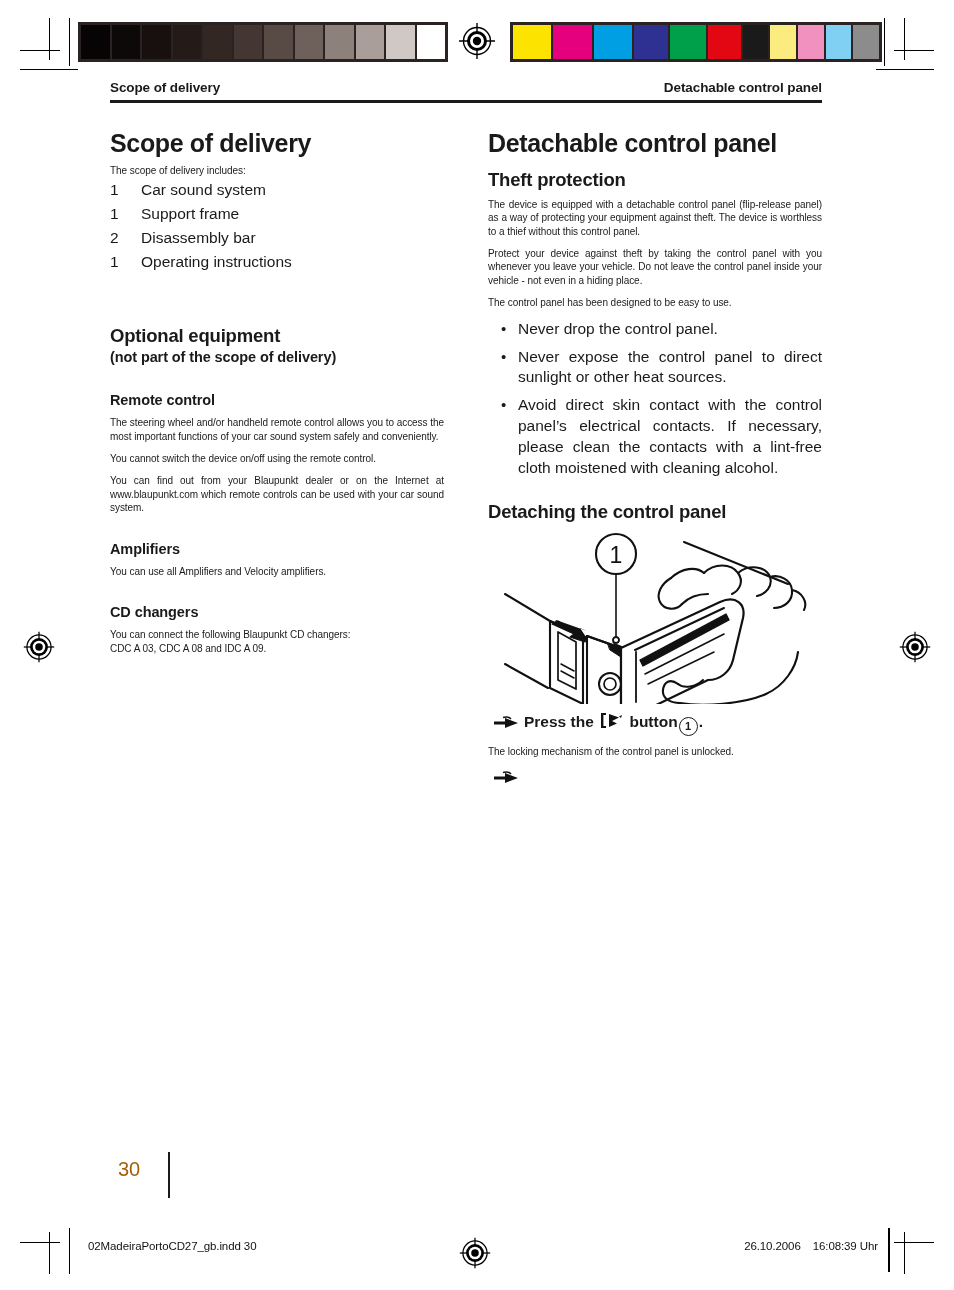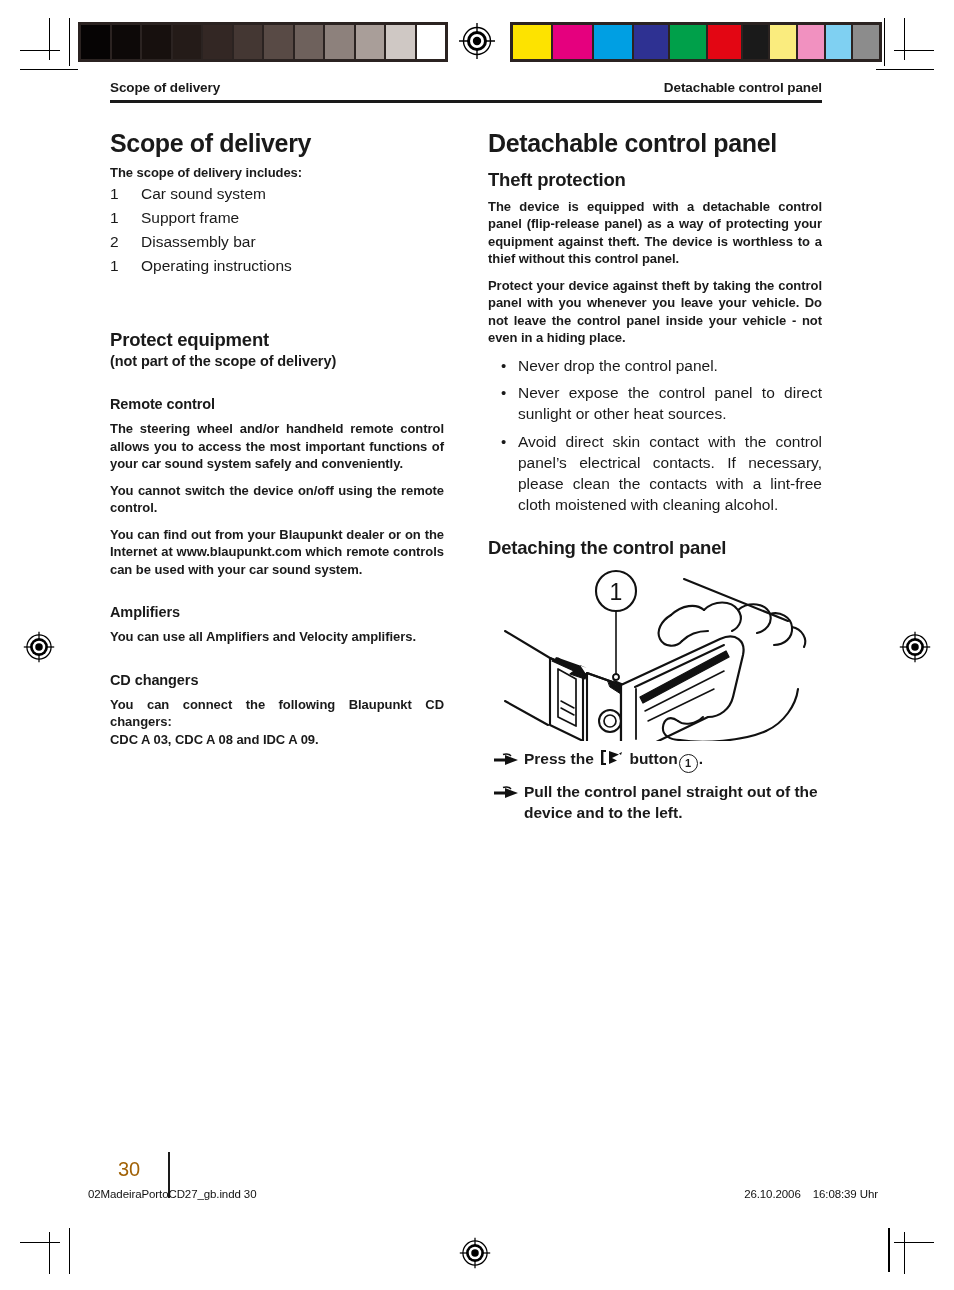--- a/index.html
+++ b/index.html
@@ -61,24 +61,23 @@
   }
   h2.space-before { margin-top: 26px; }
   h3 {
     font-size: 14.5px; font-weight: bold; margin: 0;
     letter-spacing: -0.1px; line-height: 1.25;
   }
   h3.sub { margin-top: 1px; }
   h3.space-before { margin-top: 25px; }
 
   p {
-    font-size: 13px; line-height: 1.345;
+    font-size: 10px; line-height: 1.345;
     margin: 0 0 9px 0;
     letter-spacing: -0.05px;
-    font-weight: bold;
   }
   p.just { text-align: justify; text-justify: inter-word; }
   p.tight { margin-bottom: 0; }
   p.after-head { margin-top: 7px; }
 
   
   .numlist { margin: 3px 0 0 0; padding: 0; list-style: none; }
   .numlist li {
     font-size: 15.5px; line-height: 1.35;
     display: flex; margin-bottom: 3px;
@@ -124,21 +123,21 @@
   
   .pagenum {
     position: absolute; left: 118px; top: 1158px;
     font-size: 20px; color: #a16207;
   }
   .pagerule {
     position: absolute; left: 168px; top: 1152px;
     width: 2.2px; height: 46px; background: #1a1a1a;
   }
   .colophon {
-    position: absolute; left: 88px; top: 1188px;
+    position: absolute; left: 88px; top: 1240px;
     width: 790px;
     display: flex; justify-content: space-between; align-items: center;
     font-size: 11.5px; color: #111;
   }
   .colophon .file { letter-spacing: -0.1px; }
   .colophon .stamp { letter-spacing: -0.1px; }
   .colophon .stamp span + span { margin-left: 12px; }
   .foot-line-r {
     position: absolute; left: 888px; top: 1228px;
     width: 1.5px; height: 44px; background: #000;
@@ -269,21 +268,21 @@
         <li>
           <span class="qty">2</span>
           <span>Disassembly bar</span>
         </li>
         <li>
           <span class="qty">1</span>
           <span>Operating instructions</span>
         </li>
       </ul>
 
-      <h2 style="margin-top:52px;">Protect equipment</h2>
+      <h2 style="margin-top:52px;">Optional equipment</h2>
       <h3 class="sub">(not part of the scope of delivery)</h3>
 
       <h3 class="space-before">Remote control</h3>
       <p class="just after-head">The steering wheel and/or handheld remote control allows you to access the most important functions of your car sound system safely and conveniently.</p>
       <p class="just">You cannot switch the device on/off using the remote control.</p>
       <p class="just">You can find out from your Blaupunkt dealer or on the Internet at www.blaupunkt.com which remote controls can be used with your car sound system.</p>
 
       <h3 class="space-before">Amplifiers</h3>
       <p class="just after-head">You can use all Amplifiers and Velocity amplifiers.</p>
 
@@ -293,20 +292,21 @@
 
     </div>
 
     <div class="col">
 
       <h1>Detachable control panel</h1>
 
       <h2 style="margin-top:12px;">Theft protection</h2>
       <p class="just after-head">The device is equipped with a detachable control panel (flip-release panel) as a way of protecting your equipment against theft. The device is worthless to a thief without this control panel.</p>
       <p class="just">Protect your device against theft by taking the control panel with you whenever you leave your vehicle. Do not leave the control panel inside your vehicle - not even in a hiding place.</p>
+      <p class="just">The control panel has been designed to be easy to use.</p>
 
       <ul class="notes">
         <li>
           <span class="dot">•</span>
           <span class="txt">Never drop the control panel.</span>
         </li>
         <li>
           <span class="dot">•</span>
           <span class="txt">Never expose the control panel to direct sunlight or other heat sources.</span>
         </li>
@@ -397,29 +397,29 @@
             <svg width="23" height="17" viewBox="0 0 23 17">
               <path d="M1,1 L6,1 L6,3 L3.4,3 L3.4,14 L6,14 L6,16 L1,16 Z" fill="#111"></path>
               <path d="M9,2 L19,5.5 L12,9 L17,11.5 L9,15 Z" fill="#111"></path>
               <path d="M19,4.5 L22,3 L21,6 Z" fill="#111"></path>
             </svg>
           </span>
           <span>button</span><span class="callout-inline">1</span><span>.</span>
         </span>
       </div>
 
+      <p>The locking mechanism of the control panel is unlocked.</p>
 
       <div class="step">
         <span class="ptr">
           <svg width="26" height="14" viewBox="0 0 26 14">
             <path d="M1,5.5 L12,5.5 L12,2 L25,7 L12,12 L12,8.5 L1,8.5 Z" fill="#111"></path>
             <path d="M10,1.5 C13,0.5 16,1 18,3" stroke="#111" stroke-width="1.6" fill="none"></path>
           </svg>
         </span>
-        <span class="txt">Pull the control panel straight out of the device and to the left.</span>
       </div>
 
     </div>
   </div>
 </div>
 
 <div class="pagenum">30</div>
 <div class="pagerule"></div>
 
 <div class="colophon">

